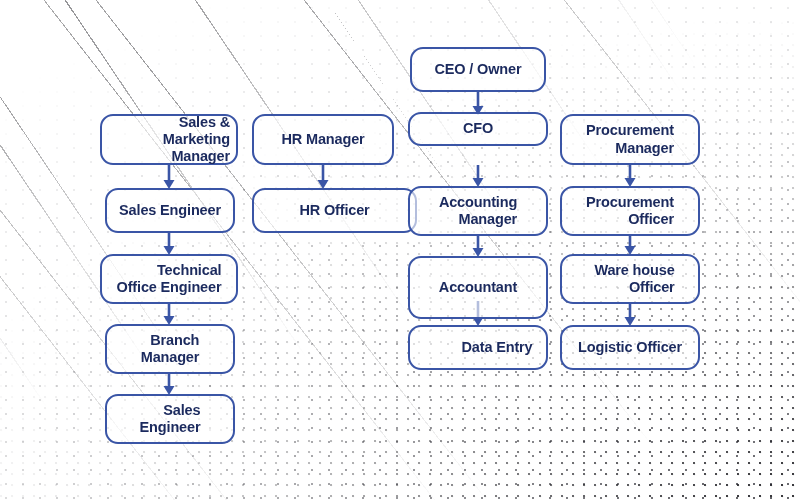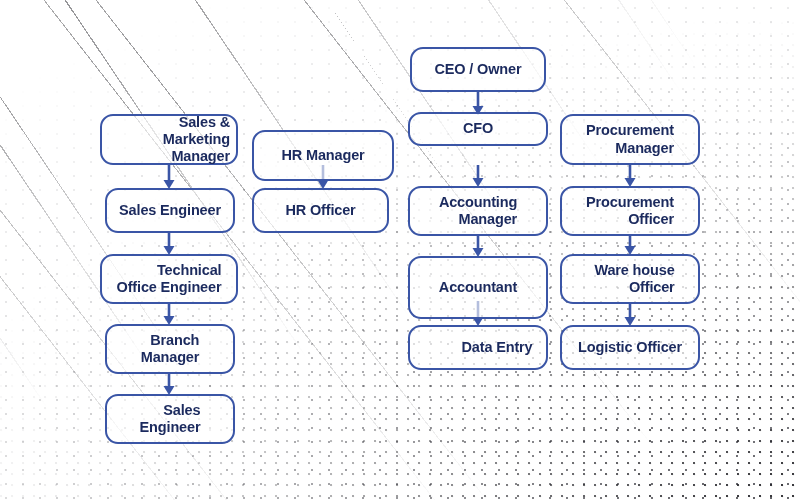--- a/index.html
+++ b/index.html
@@ -200,26 +200,26 @@
       <g>
         <line x1="169" y1="374" x2="169" y2="387.5" stroke="#3a55a6" stroke-width="2.6"></line>
         <polygon points="163.5,386 174.5,386 169,395" fill="#3a55a6"></polygon>
       </g>
     </svg>
 
   <div id="nodes">
       <div class="node" style="left: 410px; top: 47px; width: 136px; height: 45px;">CEO / Owner</div>
       <div class="node" style="left: 100px; top: 114px; width: 138px; height: 51px;">Sales &amp; Marketing
 Manager</div>
-      <div class="node" style="left: 252px; top: 114px; width: 142px; height: 51px; margin-top: 16px;">HR Manager</div>
+      <div class="node" style="left: 252px; top: 114px; width: 142px; height: 51px;">HR Manager</div>
       <div class="node" style="left: 408px; top: 112px; width: 140px; height: 34px;">CFO</div>
       <div class="node" style="left: 560px; top: 114px; width: 140px; height: 51px;">Procurement
 Manager</div>
       <div class="node" style="left: 105px; top: 188px; width: 130px; height: 45px;">Sales Engineer</div>
-      <div class="node" style="left: 252px; top: 188px; width: 137px; height: 45px;">HR Officer</div>
+      <div class="node" style="left: 252px; top: 188px; width: 165px; height: 45px;">HR Officer</div>
       <div class="node" style="left: 408px; top: 186px; width: 140px; height: 50px;">Accounting
 Manager</div>
       <div class="node" style="left: 560px; top: 186px; width: 140px; height: 50px;">Procurement
 Officer</div>
       <div class="node" style="left: 100px; top: 254px; width: 138px; height: 50px;">Technical
 Office Engineer</div>
       <div class="node" style="left: 408px; top: 256px; width: 140px; height: 63px;">Accountant</div>
       <div class="node" style="left: 560px; top: 254px; width: 140px; height: 50px; padding-left: 15px;">Ware house
 Officer</div>
       <div class="node" style="left: 105px; top: 324px; width: 130px; height: 50px;">Branch

